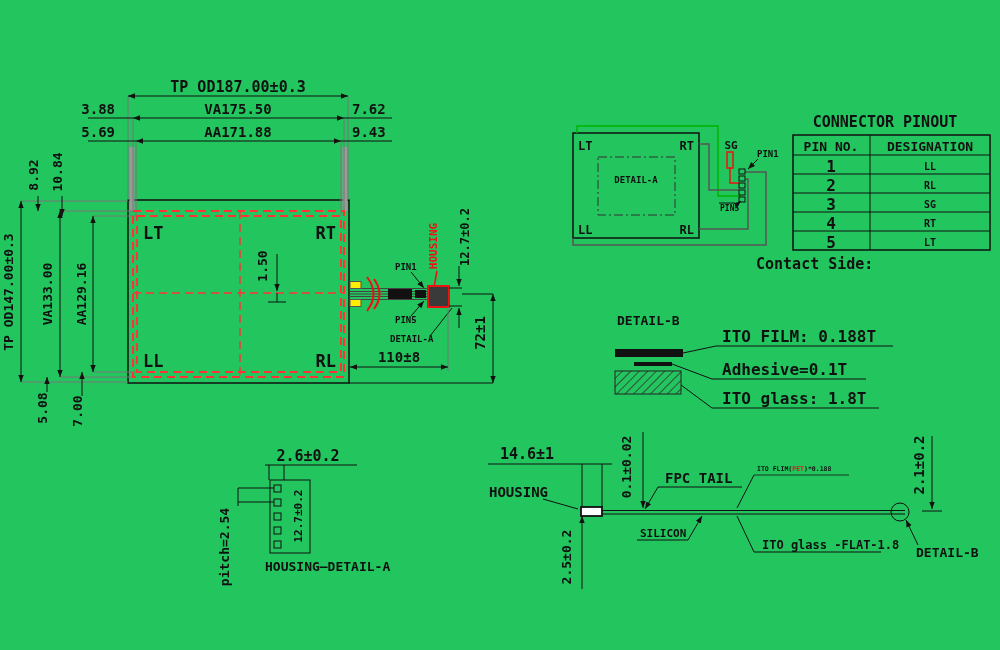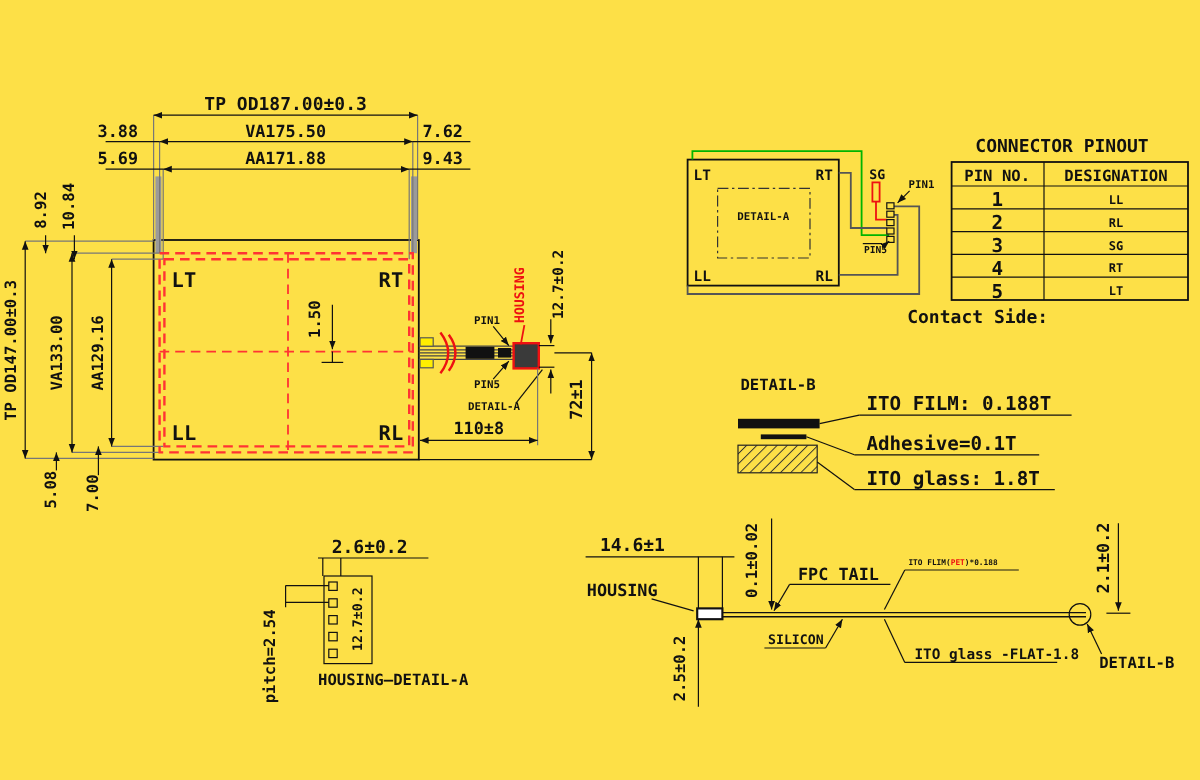--- a/index.html
+++ b/index.html
@@ -1,16 +1,16 @@
 <!DOCTYPE html>
 <html><head>
 <meta charset="utf-8">
 <style>
   html,body{margin:0;padding:0;background:#fff;}
-  .canvas{width:1000px;height:650px;position:relative;background:#fde047;}
+  .canvas{width:1000px;height:650px;position:relative;background:#22c55e;}
   svg{display:block;}
   text{font-family:"DejaVu Sans Mono","Liberation Mono",monospace;font-weight:bold;fill:#111;}
   .thin{stroke:#111;stroke-width:1;fill:none;}
   .med{stroke:#111;stroke-width:1.5;fill:none;}
   .gray{stroke:#777;stroke-width:1;fill:none;}
   .redline{stroke:#e11;stroke-width:1.5;fill:none;}
   .reddash{stroke:#f33;stroke-width:2;fill:none;stroke-dasharray:8 5;}
   .reddash2{stroke:#f33;stroke-width:1.5;fill:none;stroke-dasharray:8 5;}
   .greenline{stroke:#00b400;stroke-width:1.5;fill:none;}
   .grayline{stroke:#555;stroke-width:1.5;fill:none;}

